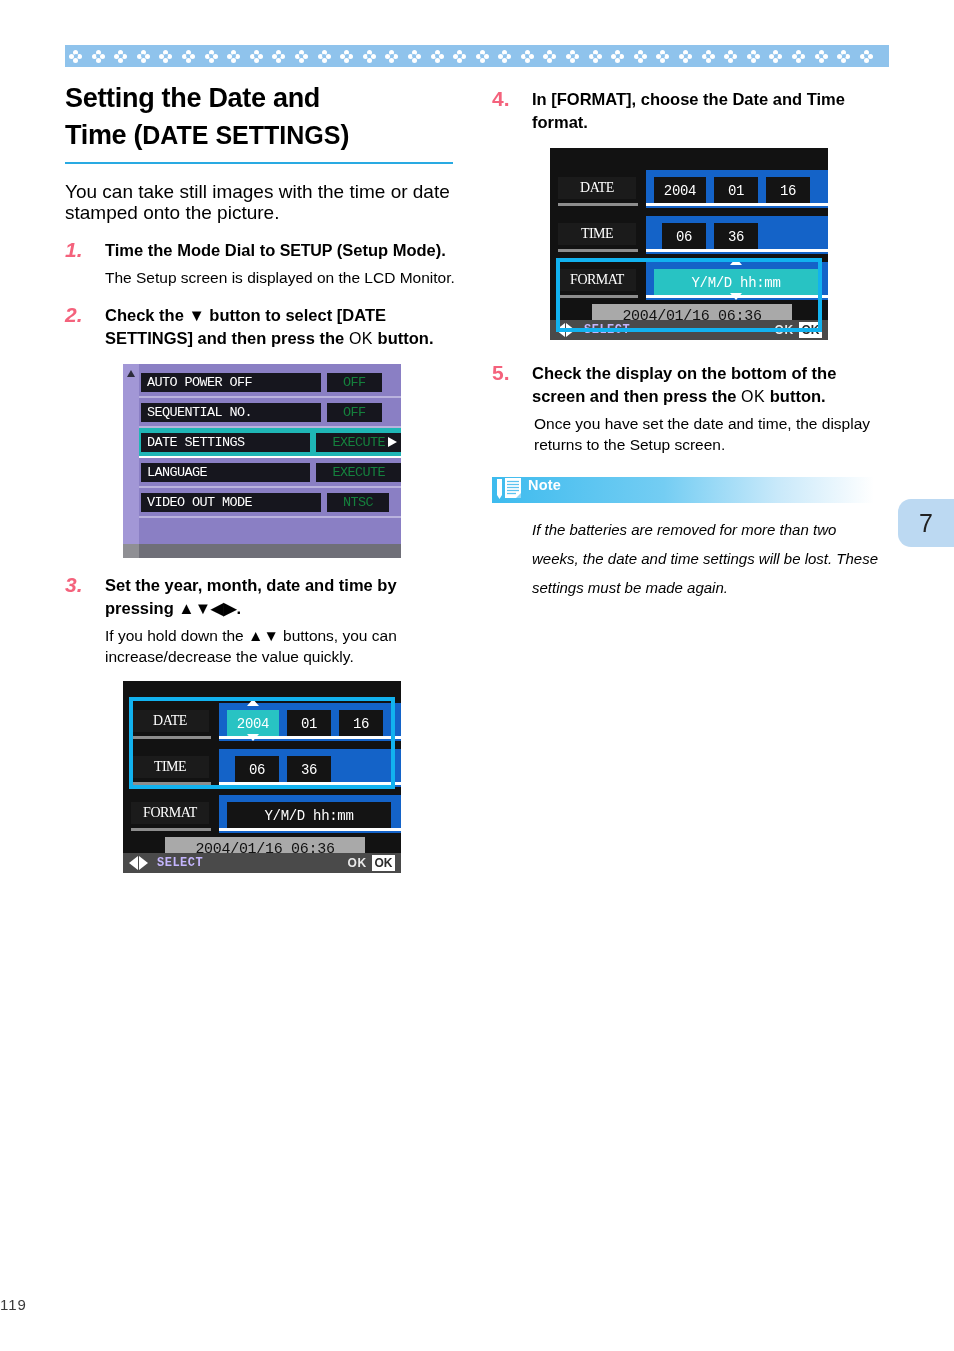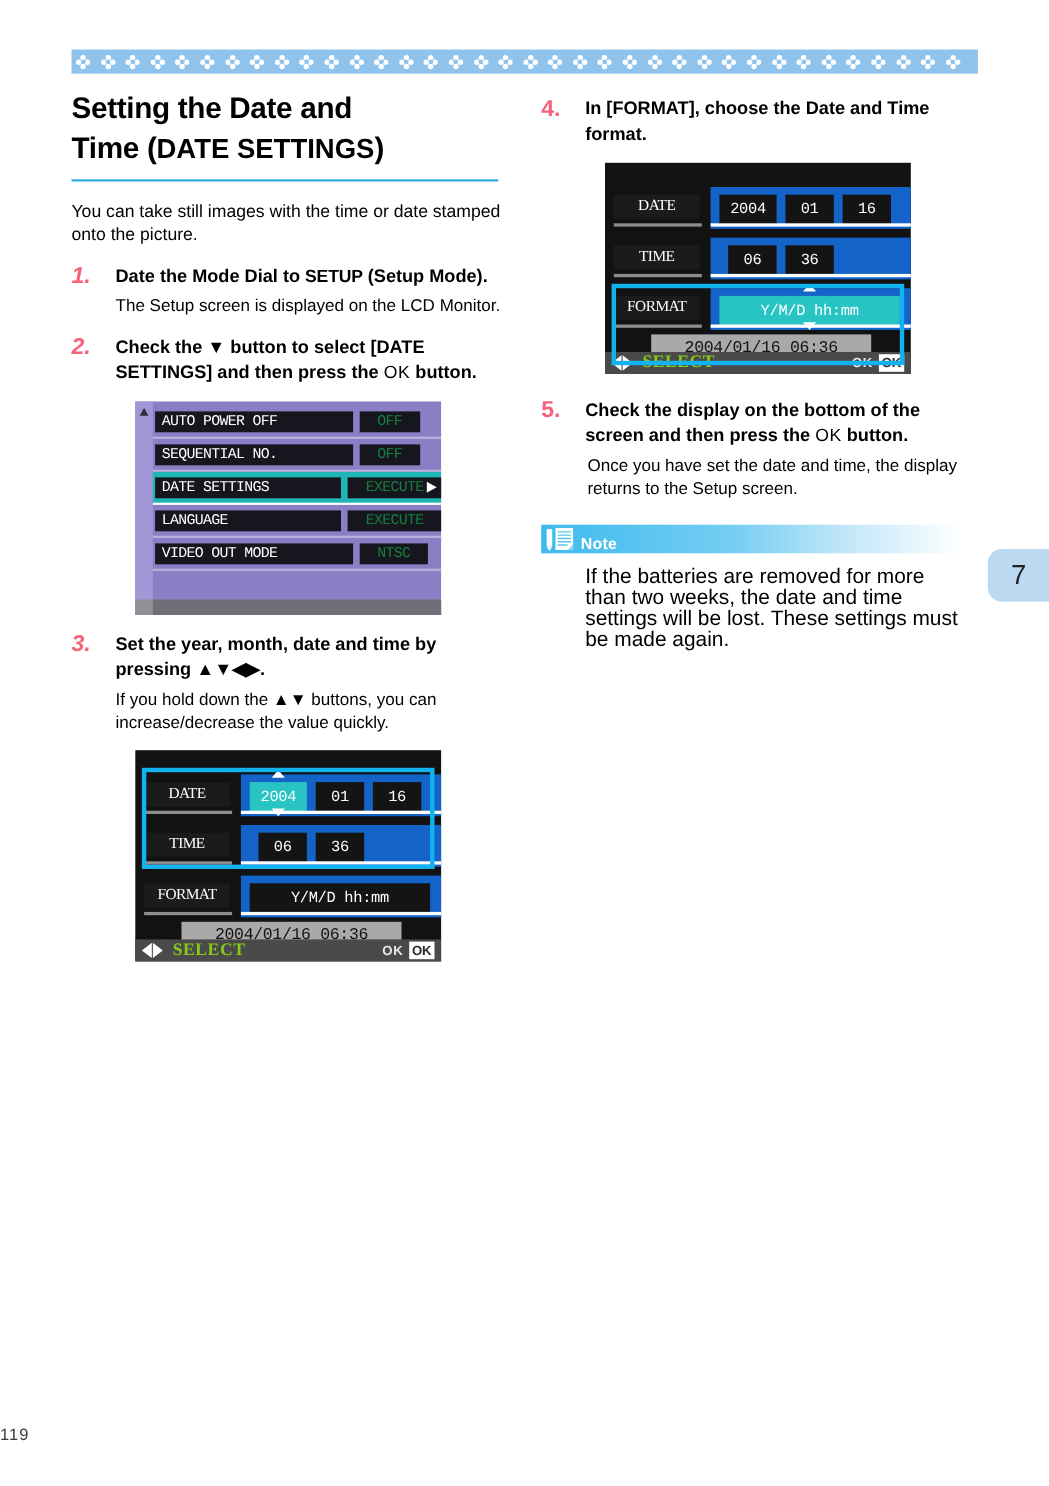--- a/index.html
+++ b/index.html
@@ -44,21 +44,21 @@
     margin:0 0 0 0;letter-spacing:-0.3px;
   }
   h1.page-title .small-caps{font-size:25px;letter-spacing:0px;}
   .title-rule{
     border-bottom:2px solid #29aae2;
     width:388px;margin-top:8px;margin-bottom:17px;
   }
 
   
   p.body{
-    font-size:16px;line-height:21px;margin:0 0 12px 0;
+    font-size:19px;line-height:21px;margin:0 0 12px 0;
   }
   p.sub{
     font-size:15.5px;line-height:21px;margin:5px 0 0 40px;
   }
   p.sub.right{margin-left:42px;}
 
   
   .step{display:flex;margin-top:16px;}
   .step-num{
     color:#f4627c;font-weight:bold;font-size:21px;line-height:22px;
@@ -172,47 +172,47 @@
   }
   .dbar .tri-l{
     width:0;height:0;border-top:7px solid transparent;border-bottom:7px solid transparent;
     border-right:9px solid #ffffff;margin-left:6px;
   }
   .dbar .tri-r{
     width:0;height:0;border-top:7px solid transparent;border-bottom:7px solid transparent;
     border-left:9px solid #ffffff;margin-left:1px;
   }
   .dbar .selecttxt{
-    color:#84cc16;font-family:Liberation Serif, serif;font-weight:bold;
-    font-size:16px;letter-spacing:0.5px;margin-left:9px;
+    color:#c4b5fd;font-family:Liberation Mono, monospace;font-weight:bold;
+    font-size:12px;letter-spacing:0.5px;margin-left:9px;
   }
   .dbar .oktxt{
     margin-left:auto;color:#e9e9e9;font-weight:bold;font-size:12px;letter-spacing:0.5px;
   }
   .dbar .okbadge{
     background:#ffffff;color:#2b2b2b;font-weight:bold;font-size:12px;
     padding:1px 3px;margin-left:5px;margin-right:6px;letter-spacing:-0.3px;
   }
   .hl-box{
     position:absolute;border:4px solid #12b2ef;box-sizing:border-box;
   }
 
   
   .notebox{margin-top:22px;}
   .note-head{
     width:382px;height:26px;position:relative;
     background:linear-gradient(to right,#3dbbee 0%, #74cdf3 45%, #c9e9fa 75%, #ffffff 100%);
-    display:flex;align-items:flex-end;
+    display:flex;align-items:flex-start;
   }
   .note-icon{position:relative;width:30px;height:24px;margin-left:4px;flex:0 0 30px;}
   .note-label{
     color:#ffffff;font-weight:bold;font-size:14.5px;margin-left:2px;letter-spacing:0.2px;
   }
   .note-body{
-    font-size:19px;line-height:19px;margin:12px 0 0 40px;width:348px;
+    font-size:15px;line-height:29px;margin:12px 0 0 40px;width:348px;font-style:italic;
   }
 
   
   .pagetab{
     position:absolute;left:898px;top:499px;width:56px;height:48px;
     background:#bcd9f2;border-radius:13px 0 0 13px;
     display:flex;align-items:center;justify-content:center;
     font-size:25px;color:#222;
   }
 
@@ -487,21 +487,21 @@
   <h1 class="page-title">
     <span>Setting the Date and</span><br>
     <span>Time (</span><span class="small-caps">DATE SETTINGS</span><span>)</span>
   </h1>
   <div class="title-rule"></div>
 
   <p class="body">You can take still images with the time or date stamped onto the picture.</p>
 
   <div class="step">
     <div class="step-num">1.</div>
-    <div class="step-text"><span>Date the Mode Dial to </span><span class="setupglyph">SETUP</span><span> (Setup Mode).</span></div>
+    <div class="step-text"><span>Time the Mode Dial to </span><span class="setupglyph">SETUP</span><span> (Setup Mode).</span></div>
   </div>
   <p class="sub">The Setup screen is displayed on the LCD Monitor.</p>
 
   <div class="step">
     <div class="step-num">2.</div>
     <div class="step-text"><span>Check the ▼ button to select [DATE SETTINGS] and then press the </span><span class="okglyph">OK</span><span> button.</span></div>
   </div>
 
   <div class="lcd lcd-setup">
     <div class="scrollcol">

